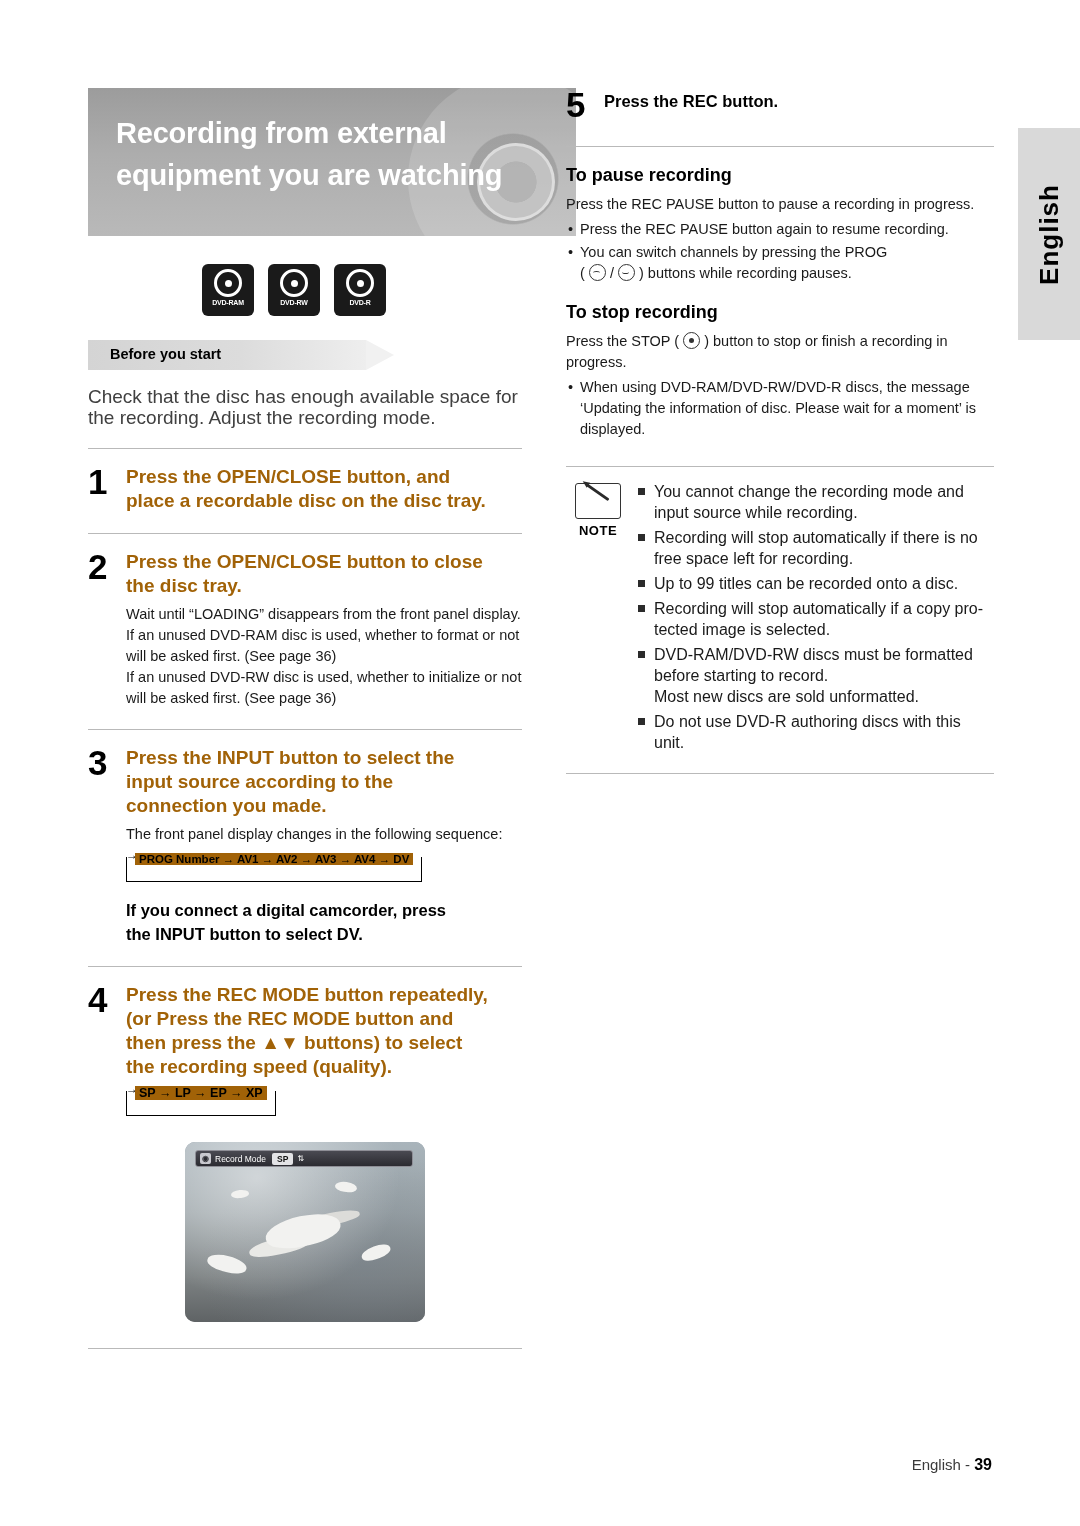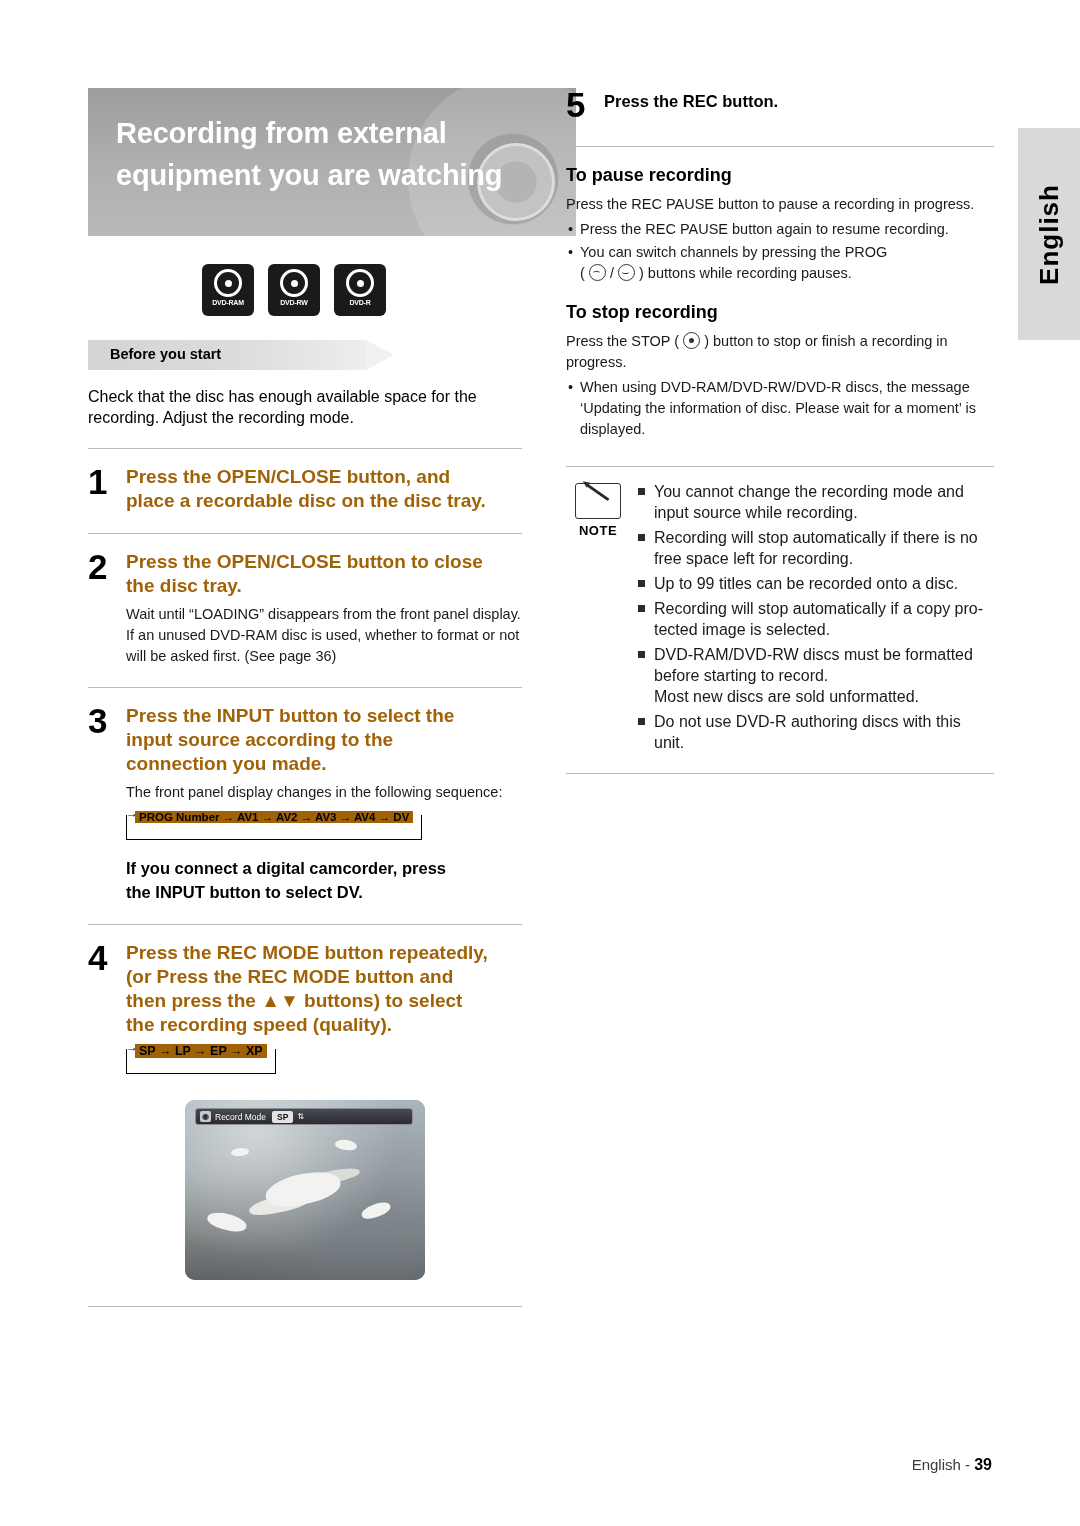--- a/index.html
+++ b/index.html
@@ -155,23 +155,23 @@
   }
   .before-banner .label {
     position: relative;
     padding: 6px 0 0 22px;
     font-size: 14.5px;
     font-weight: bold;
     color: #000;
   }
 
   .para {
-    font-size: 16px;
+    font-size: 19px;
     line-height: 21px;
-    color: #000000;
+    color: #404040;
     margin: 16px 0 0 0;
   }
 
   hr.rule {
     border: none;
     border-top: 1px solid #b9b9b9;
     margin: 20px 0 0 0;
   }
 
   
@@ -534,20 +534,21 @@
   <div class="step">
     <div class="num">2</div>
     <div class="body">
       <div class="head">
         <span>Press the OPEN/CLOSE button to close</span><br>
         <span>the disc tray.</span>
       </div>
       <div class="sub">
         <p>Wait until “LOADING” disappears from the front panel display.</p>
         <p>If an unused DVD-RAM disc is used, whether to format or not will be asked first. (See page 36)</p>
+        <p>If an unused DVD-RW disc is used, whether to initialize or not will be asked first. (See page 36)</p>
       </div>
     </div>
   </div>
 
   <hr class="rule">
 
   
   <div class="step">
     <div class="num">3</div>
     <div class="body">

